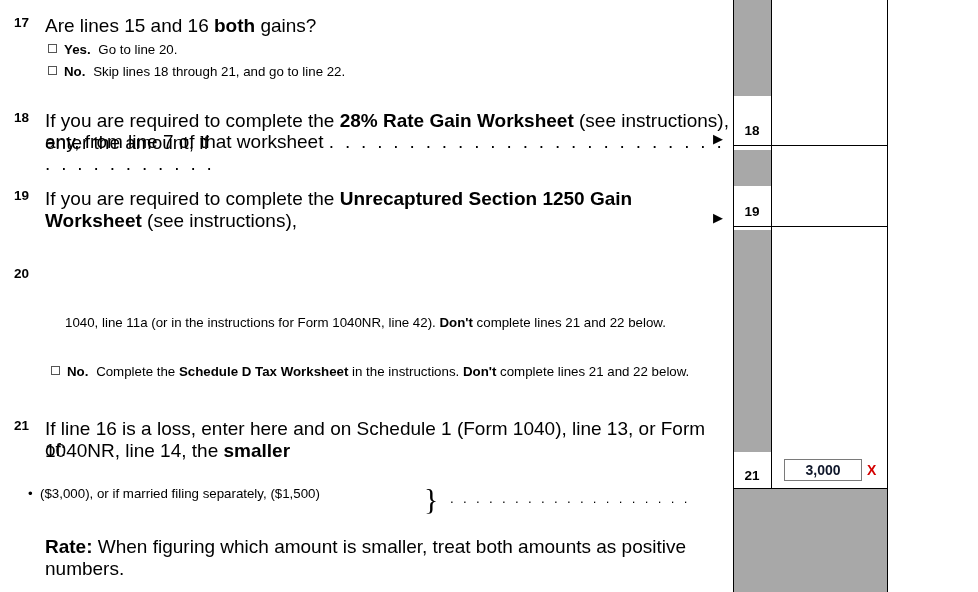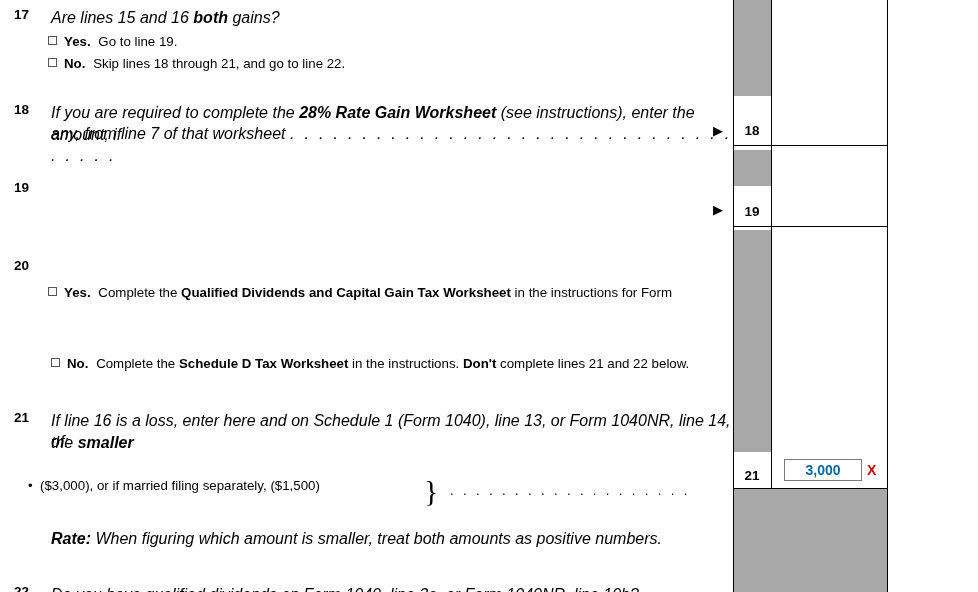--- a/index.html
+++ b/index.html
@@ -35,37 +35,37 @@
     position: absolute;
     background: #000000;
     width: 1px;
   }
 
   
   .row {
     position: absolute;
     left: 0;
     width: 733px;
+    margin-top: 8px;
   }
   .lineno {
     position: absolute;
     left: 14px;
     width: 26px;
     text-align: left;
     font-family: "Liberation Sans", sans-serif;
     font-weight: bold;
     font-size: 13.5px;
   }
   .body-text {
     position: absolute;
-    left: 51px;
-    font-family: "Liberation Sans", sans-serif;
-    font-size: 16px;
+    left: 45px;
+    font-family: "Liberation Sans", sans-serif;
+    font-size: 19px;
     line-height: 22px;
-    font-style: italic;
   }
   .sub {
     position: absolute;
     font-family: "Liberation Sans", sans-serif;
     font-size: 13.3px;
     line-height: 22px;
   }
   b { font-weight: bold; }
 
   .checkbox {
@@ -106,21 +106,21 @@
   .entry-field {
     position: absolute;
     border: 1px solid #7a7a7a;
     background: #ffffff;
     box-sizing: border-box;
     font-family: "Liberation Sans", sans-serif;
     font-weight: bold;
     font-size: 14px;
     text-align: center;
     line-height: 20px;
-    color: #0369a1;
+    color: #0f172a;
   }
   .x-mark {
     position: absolute;
     font-family: "Liberation Sans", sans-serif;
     font-weight: bold;
     font-size: 14px;
     color: #d40000;
   }
 
   .bullet-line {
@@ -168,21 +168,21 @@
   <div class="entry-field" style="left:784px; top:459px; width:78px; height:22px;">3,000</div>
   <div class="x-mark" style="left:867px; top:462px;">X</div>
 
   <div class="row" style="top:5px; height:70px;">
     <div class="lineno" style="top:2px;">17</div>
     <div class="body-text" style="top:2px;">
       <span>Are lines 15 and 16 <b>both</b> gains?</span>
     </div>
     <div class="sub" style="left:48px; top:26px;">
       <span class="checkbox"></span><b>Yes.</b>
-      <span style="margin-left:4px;">Go to line 19.</span>
+      <span style="margin-left:4px;">Go to line 20.</span>
     </div>
     <div class="sub" style="left:48px; top:48px;">
       <span class="checkbox"></span><b>No.</b>
       <span style="margin-left:4px;">Skip lines 18 through 21, and go to line 22.</span>
     </div>
   </div>
 
   <div class="row" style="top:100px; height:50px;">
     <div class="lineno" style="top:2px;">18</div>
     <div class="body-text" style="top:2px;">
@@ -190,29 +190,31 @@
     </div>
     <div class="body-text" style="top:23px;">
       <span>any, from line 7 of that worksheet</span>
       <span class="dots">. . . . . . . . . . . . . . . . . . . . . . . . . . . . . . . . . . . .</span>
     </div>
     <div class="arrow" style="left:713px; top:24px;">▶</div>
   </div>
 
   <div class="row" style="top:180px; height:50px;">
     <div class="lineno" style="top:0px;">19</div>
+    <div class="body-text" style="top:0px;">
+      <span>If you are required to complete the </span><b>Unrecaptured Section 1250 Gain Worksheet</b><span> (see instructions),</span>
+    </div>
     <div class="arrow" style="left:713px; top:23px;">▶</div>
   </div>
 
   <div class="row" style="top:258px; height:120px;">
     <div class="lineno" style="top:0px;">20</div>
 
-    <div class="sub" style="left:48px; top:24px; width:680px;">
-      <span class="checkbox"></span><b>Yes.</b>
-      <span style="margin-left:4px;">Complete the </span><b>Qualified Dividends and Capital Gain Tax Worksheet</b><span> in the instructions for Form</span>
+    <div class="sub" style="left:65px; top:46px; width:665px;">
+      <span>1040, line 11a (or in the instructions for Form 1040NR, line 42). </span><b>Don't</b><span> complete lines 21 and 22 below.</span>
     </div>
 
     <div class="sub" style="left:51px; top:95px; width:680px;">
       <span class="checkbox"></span><b>No.</b>
       <span style="margin-left:4px;">Complete the </span><b>Schedule D Tax Worksheet</b><span> in the instructions. </span><b>Don't</b><span> complete lines 21 and 22 below.</span>
     </div>
   </div>
 
   <div class="row" style="top:410px; height:150px;">
     <div class="lineno" style="top:0px;">21</div>

